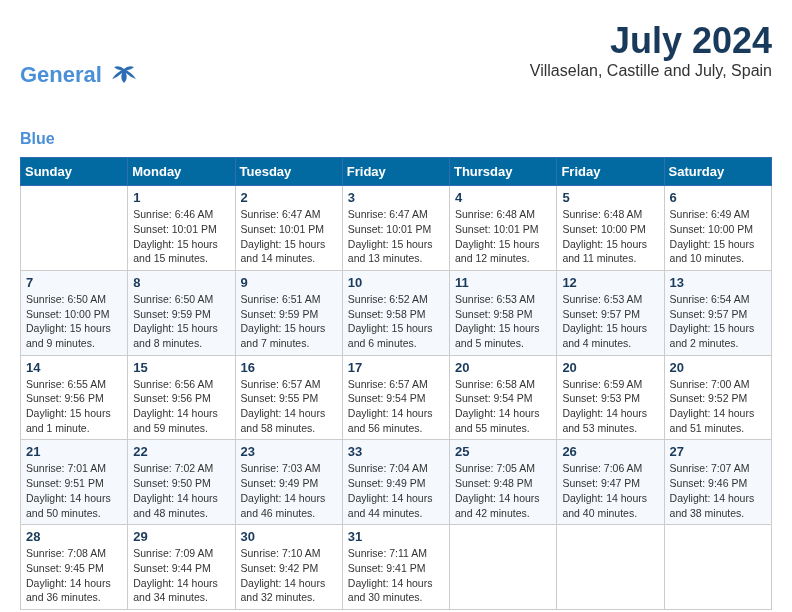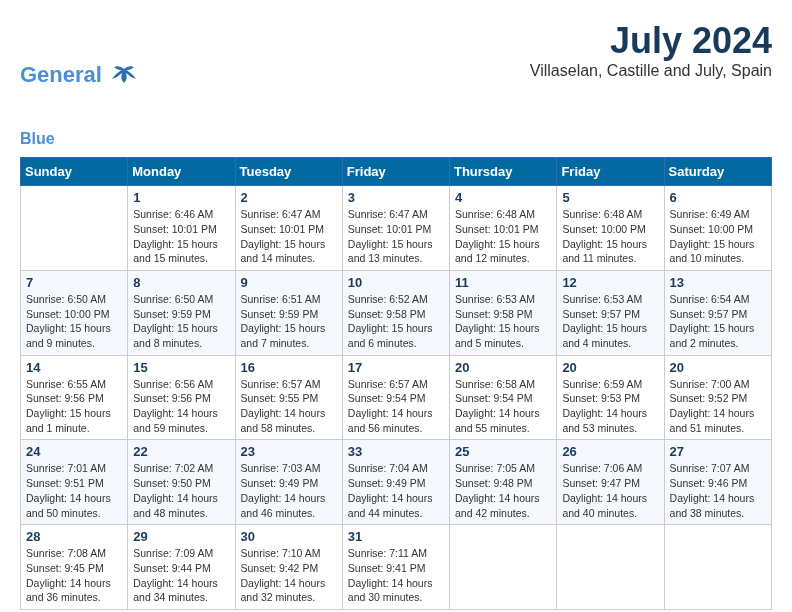--- a/index.html
+++ b/index.html
@@ -203,21 +203,21 @@
           <span class="day-num">20</span>
           <div class="day-info">Sunrise: 6:59 AM<br>Sunset: 9:53 PM<br>Daylight: 14 hours and 53 minutes.</div>
         </td>
         <td>
           <span class="day-num">20</span>
           <div class="day-info">Sunrise: 7:00 AM<br>Sunset: 9:52 PM<br>Daylight: 14 hours and 51 minutes.</div>
         </td>
       </tr>
       <tr>
         <td>
-          <span class="day-num">24</span>
+          <span class="day-num">21</span>
           <div class="day-info">Sunrise: 7:01 AM<br>Sunset: 9:51 PM<br>Daylight: 14 hours and 50 minutes.</div>
         </td>
         <td>
           <span class="day-num">22</span>
           <div class="day-info">Sunrise: 7:02 AM<br>Sunset: 9:50 PM<br>Daylight: 14 hours and 48 minutes.</div>
         </td>
         <td>
           <span class="day-num">23</span>
           <div class="day-info">Sunrise: 7:03 AM<br>Sunset: 9:49 PM<br>Daylight: 14 hours and 46 minutes.</div>
         </td>

